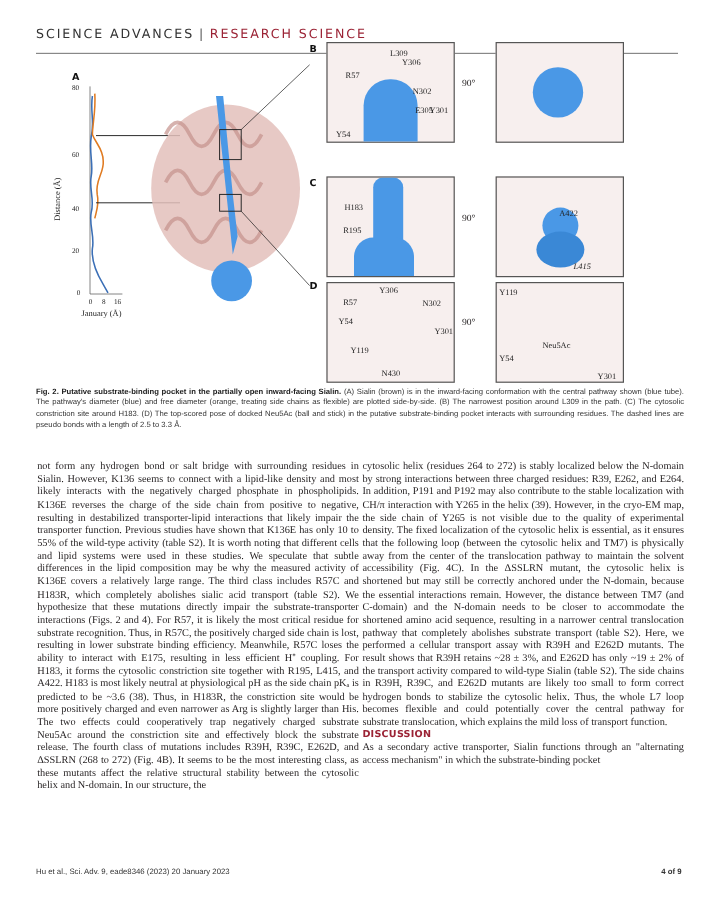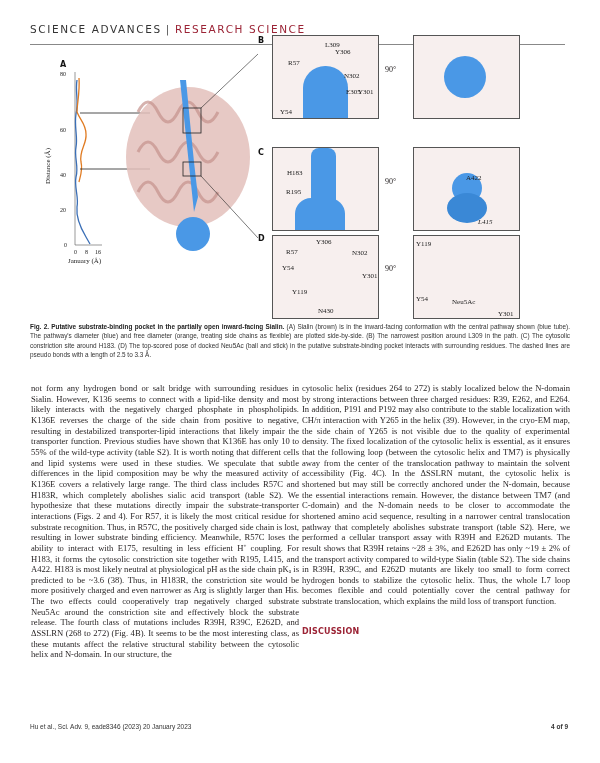--- a/index.html
+++ b/index.html
@@ -12,21 +12,21 @@
   .figure{position:absolute;left:30px;top:52px;width:540px;height:265px;}
   .panel-label{position:absolute;font-family:"DejaVu Sans",sans-serif;font-weight:bold;font-size:8px;color:#111;}
   .res{position:absolute;font-family:"Liberation Serif",serif;font-size:7px;color:#222;}
   .panel-box{position:absolute;border:1px solid #555;background:#f7efee;overflow:hidden;}
   .rot{position:absolute;font-size:8px;font-family:"Liberation Serif",serif;}
   .caption{position:absolute;left:30px;top:322px;width:540px;font-family:"Liberation Sans",sans-serif;font-size:6.4px;line-height:9.3px;color:#333;text-align:justify;}
   .caption b{color:#222;}
   .col{position:absolute;top:383px;width:268px;font-size:8.6px;line-height:10.65px;text-align:justify;hyphens:manual;}
   .col.left{left:31px;}
   .col.right{left:302px;}
-  .discussion-heading{font-family:"DejaVu Sans",sans-serif;font-weight:bold;font-size:8px;color:#9b2335;margin-top:20px;letter-spacing:0.2px;}
+  .discussion-heading{font-family:"DejaVu Sans",sans-serif;font-weight:bold;font-size:8px;color:#9b2335;margin-top:0;letter-spacing:0.2px;}
   .footer-cite{position:absolute;left:30px;top:723px;font-family:"Liberation Sans",sans-serif;font-size:6.5px;color:#333;}
   .footer-page{position:absolute;right:32px;top:723px;font-family:"Liberation Sans",sans-serif;font-size:6.5px;font-weight:bold;color:#333;}
 </style>
 </head>
 <body>
 
 <div class="header">
   <span class="journal">SCIENCE ADVANCES</span><span class="sep">|</span><span class="section">RESEARCH SCIENCE</span>
 </div>
 <div class="header-rule"></div>
@@ -106,31 +106,32 @@
   <span class="res" style="left:256px;top:196px;">R57</span>
   <span class="res" style="left:322px;top:197px;">N302</span>
   <span class="res" style="left:252px;top:212px;">Y54</span>
   <span class="res" style="left:332px;top:220px;">Y301</span>
   <span class="res" style="left:262px;top:236px;">Y119</span>
   <span class="res" style="left:288px;top:255px;">N430</span>
   <span class="rot" style="left:355px;top:212px;">90°</span>
   <div class="panel-box" style="left:383px;top:183px;width:105px;height:82px;"></div>
   <span class="res" style="left:386px;top:188px;">Y119</span>
   <span class="res" style="left:386px;top:243px;">Y54</span>
-  <span class="res" style="left:422px;top:246px;">Neu5Ac</span>
+  <span class="res" style="left:422px;top:232px;">Neu5Ac</span>
   <span class="res" style="left:468px;top:258px;">Y301</span>
 </div>
 
 <div class="caption">
   <b>Fig. 2. Putative substrate-binding pocket in the partially open inward-facing Sialin.</b><span> (A) Sialin (brown) is in the inward-facing conformation with the central pathway shown (blue tube). The pathway's diameter (blue) and free diameter (orange, treating side chains as flexible) are plotted side-by-side. (B) The narrowest position around L309 in the path. (C) The cytosolic constriction site around H183. (D) The top-scored pose of docked Neu5Ac (ball and stick) in the putative substrate-binding pocket interacts with surrounding residues. The dashed lines are pseudo bonds with a length of 2.5 to 3.3 Å.</span>
 </div>
 
 <div class="col left">
   <p style="margin:0;">not form any hydrogen bond or salt bridge with surrounding residues in Sialin. However, K136 seems to connect with a lipid-like density and most likely interacts with the negatively charged phosphate in phospholipids. K136E reverses the charge of the side chain from positive to negative, resulting in destabilized transporter-lipid interactions that likely impair the transporter function. Previous studies have shown that K136E has only 10 to 55% of the wild-type activity (table S2). It is worth noting that different cells and lipid systems were used in these studies. We speculate that subtle differences in the lipid composition may be why the measured activity of K136E covers a relatively large range. The third class includes R57C and H183R, which completely abolishes sialic acid transport (table S2). We hypothesize that these mutations directly impair the substrate-transporter interactions (Figs. 2 and 4). For R57, it is likely the most critical residue for substrate recognition. Thus, in R57C, the positively charged side chain is lost, resulting in lower substrate binding efficiency. Meanwhile, R57C loses the ability to interact with E175, resulting in less efficient H⁺ coupling. For H183, it forms the cytosolic constriction site together with R195, L415, and A422. H183 is most likely neutral at physiological pH as the side chain pKₐ is predicted to be ~3.6 (38). Thus, in H183R, the constriction site would be more positively charged and even narrower as Arg is slightly larger than His. The two effects could cooperatively trap negatively charged substrate Neu5Ac around the constriction site and effectively block the substrate release. The fourth class of mutations includes R39H, R39C, E262D, and ΔSSLRN (268 to 272) (Fig. 4B). It seems to be the most interesting class, as these mutants affect the relative structural stability between the cytosolic helix and N-domain. In our structure, the</p>
 </div>
 
 <div class="col right">
   <p style="margin:0;">cytosolic helix (residues 264 to 272) is stably localized below the N-domain by strong interactions between three charged residues: R39, E262, and E264. In addition, P191 and P192 may also contribute to the stable localization with CH/π interaction with Y265 in the helix (39). However, in the cryo-EM map, the side chain of Y265 is not visible due to the quality of experimental density. The fixed localization of the cytosolic helix is essential, as it ensures that the following loop (between the cytosolic helix and TM7) is physically away from the center of the translocation pathway to maintain the solvent accessibility (Fig. 4C). In the ΔSSLRN mutant, the cytosolic helix is shortened but may still be correctly anchored under the N-domain, because the essential interactions remain. However, the distance between TM7 (and C-domain) and the N-domain needs to be closer to accommodate the shortened amino acid sequence, resulting in a narrower central translocation pathway that completely abolishes substrate transport (table S2). Here, we performed a cellular transport assay with R39H and E262D mutants. The result shows that R39H retains ~28 ± 3%, and E262D has only ~19 ± 2% of the transport activity compared to wild-type Sialin (table S2). The side chains in R39H, R39C, and E262D mutants are likely too small to form correct hydrogen bonds to stabilize the cytosolic helix. Thus, the whole L7 loop becomes flexible and could potentially cover the central pathway for substrate translocation, which explains the mild loss of transport function.</p>
   <div class="discussion-heading">DISCUSSION</div>
+  <p style="margin:0;">As a secondary active transporter, Sialin functions through an "alternating access mechanism" in which the substrate-binding pocket</p>
 </div>
 
 <div class="footer-cite">Hu et al., Sci. Adv. 9, eade8346 (2023)   20 January 2023</div>
 <div class="footer-page">4 of 9</div>
 
 </body></html>

